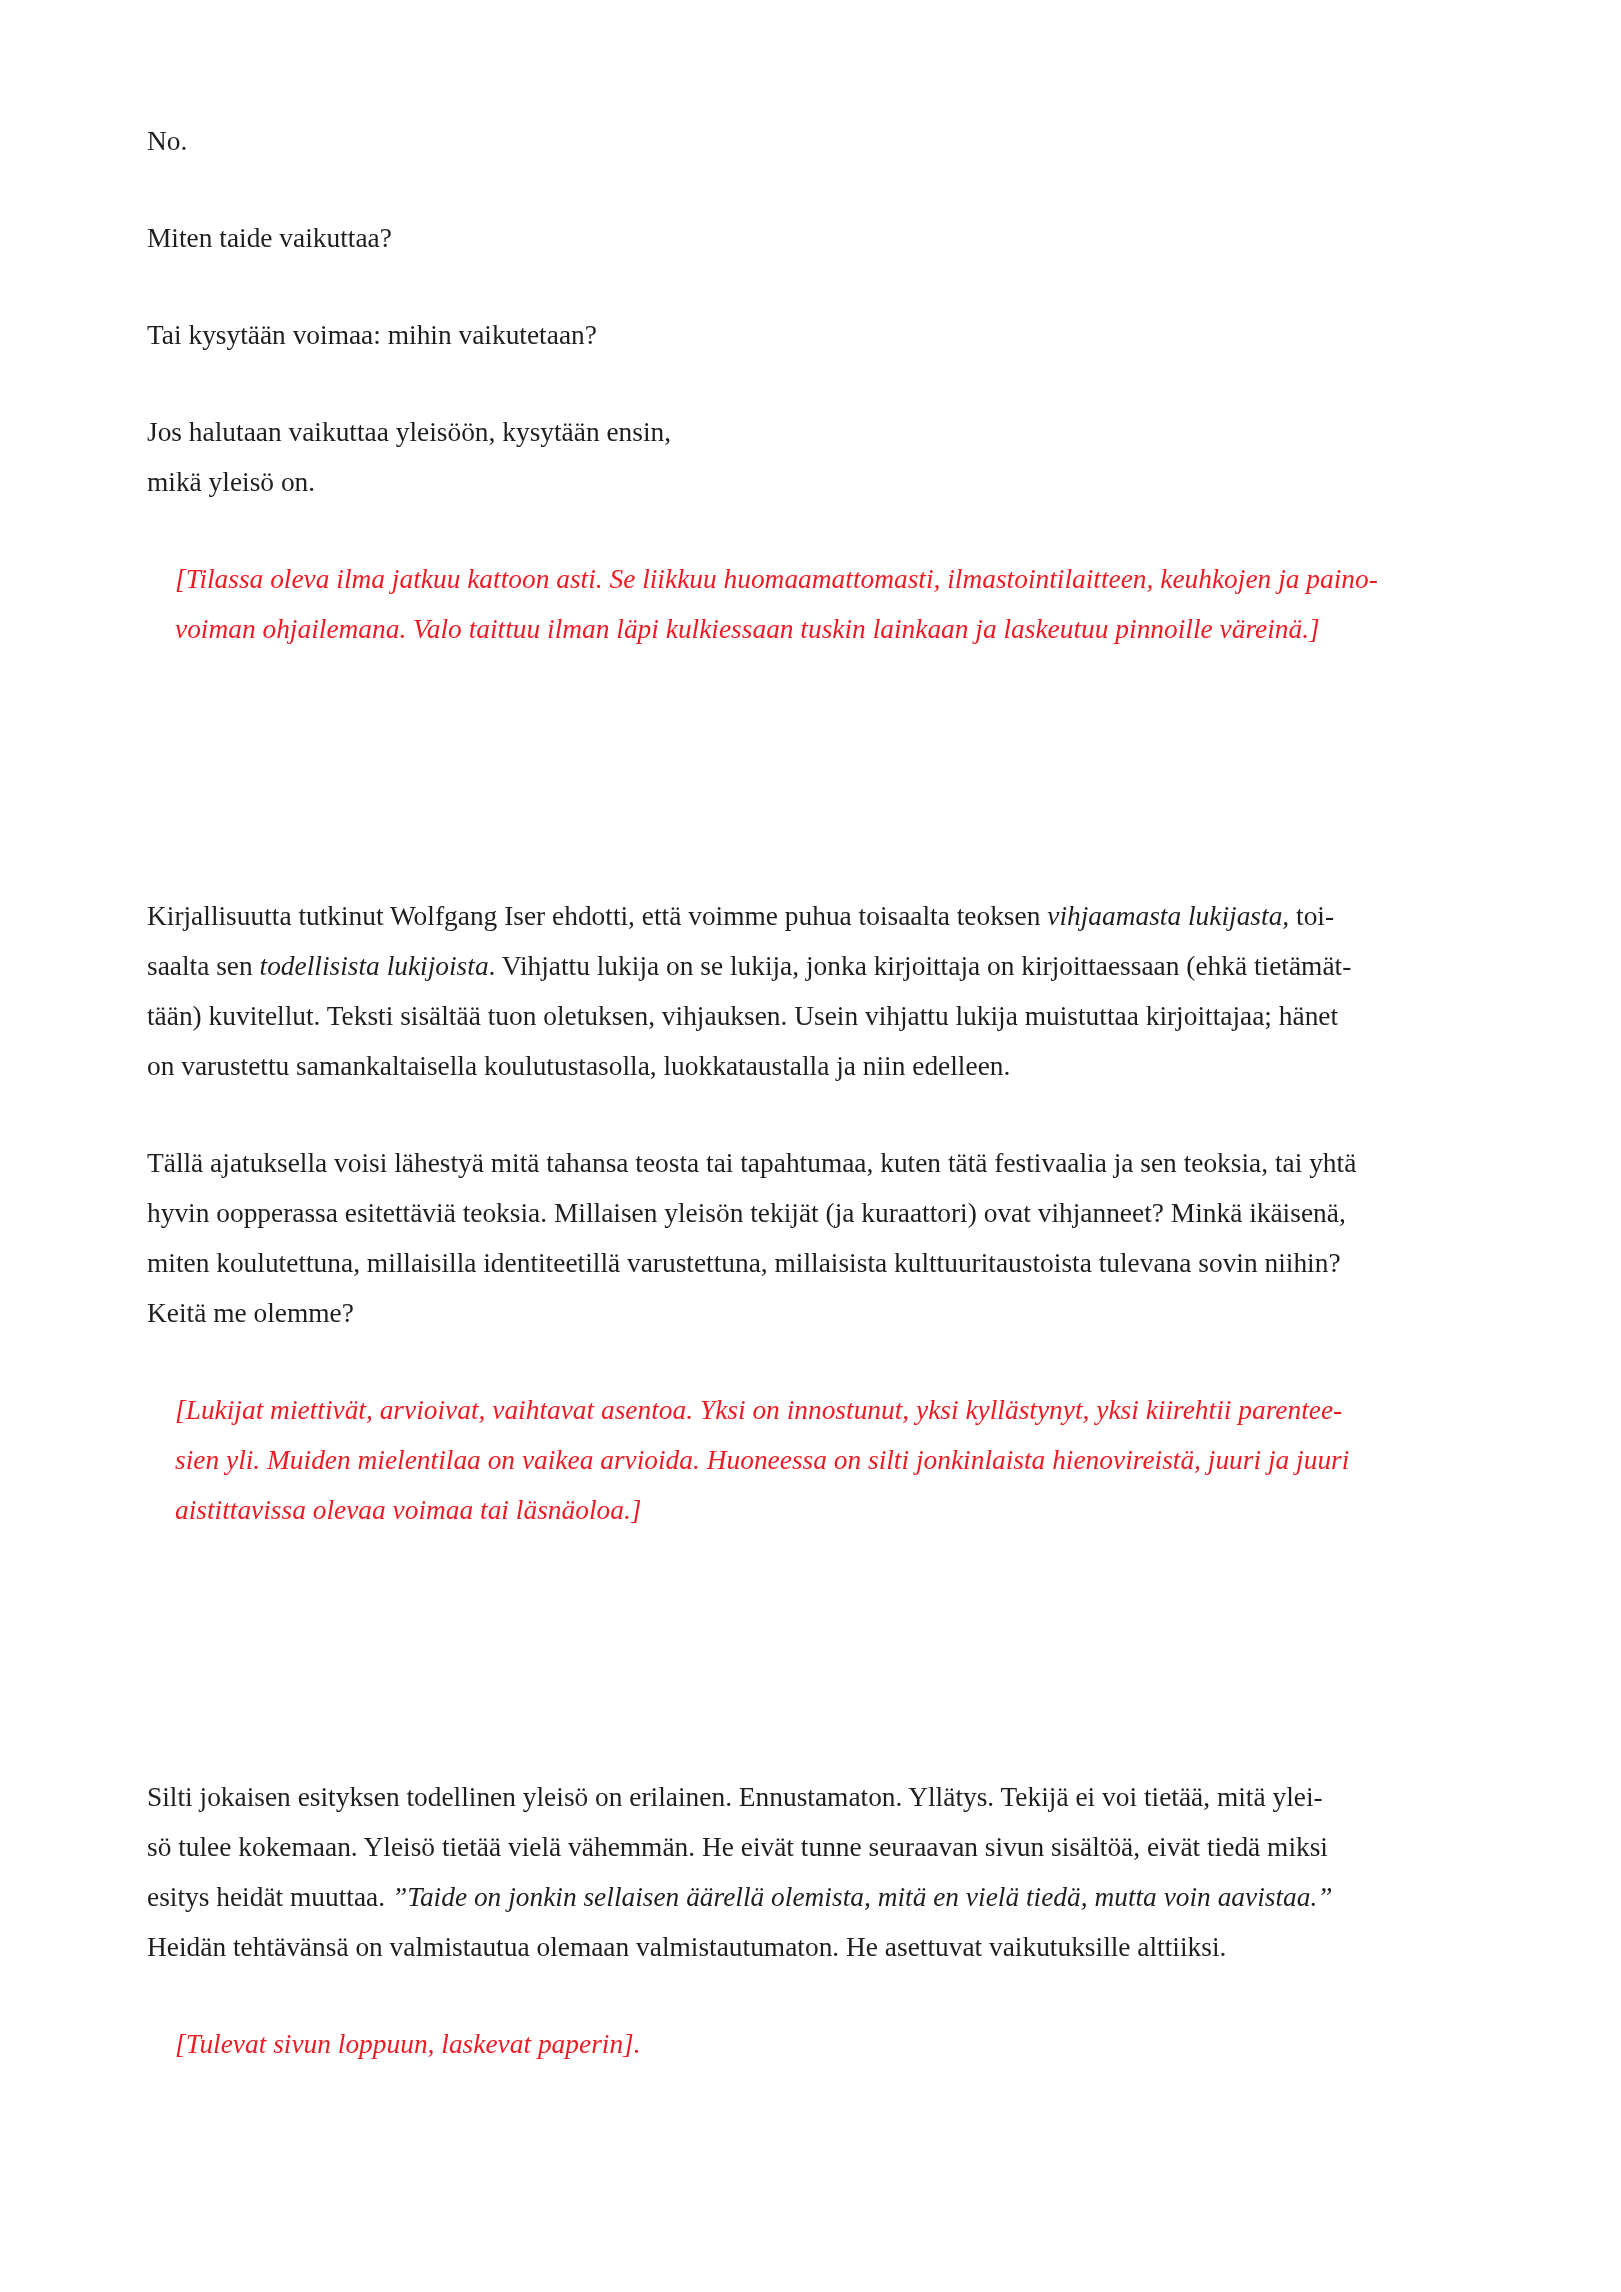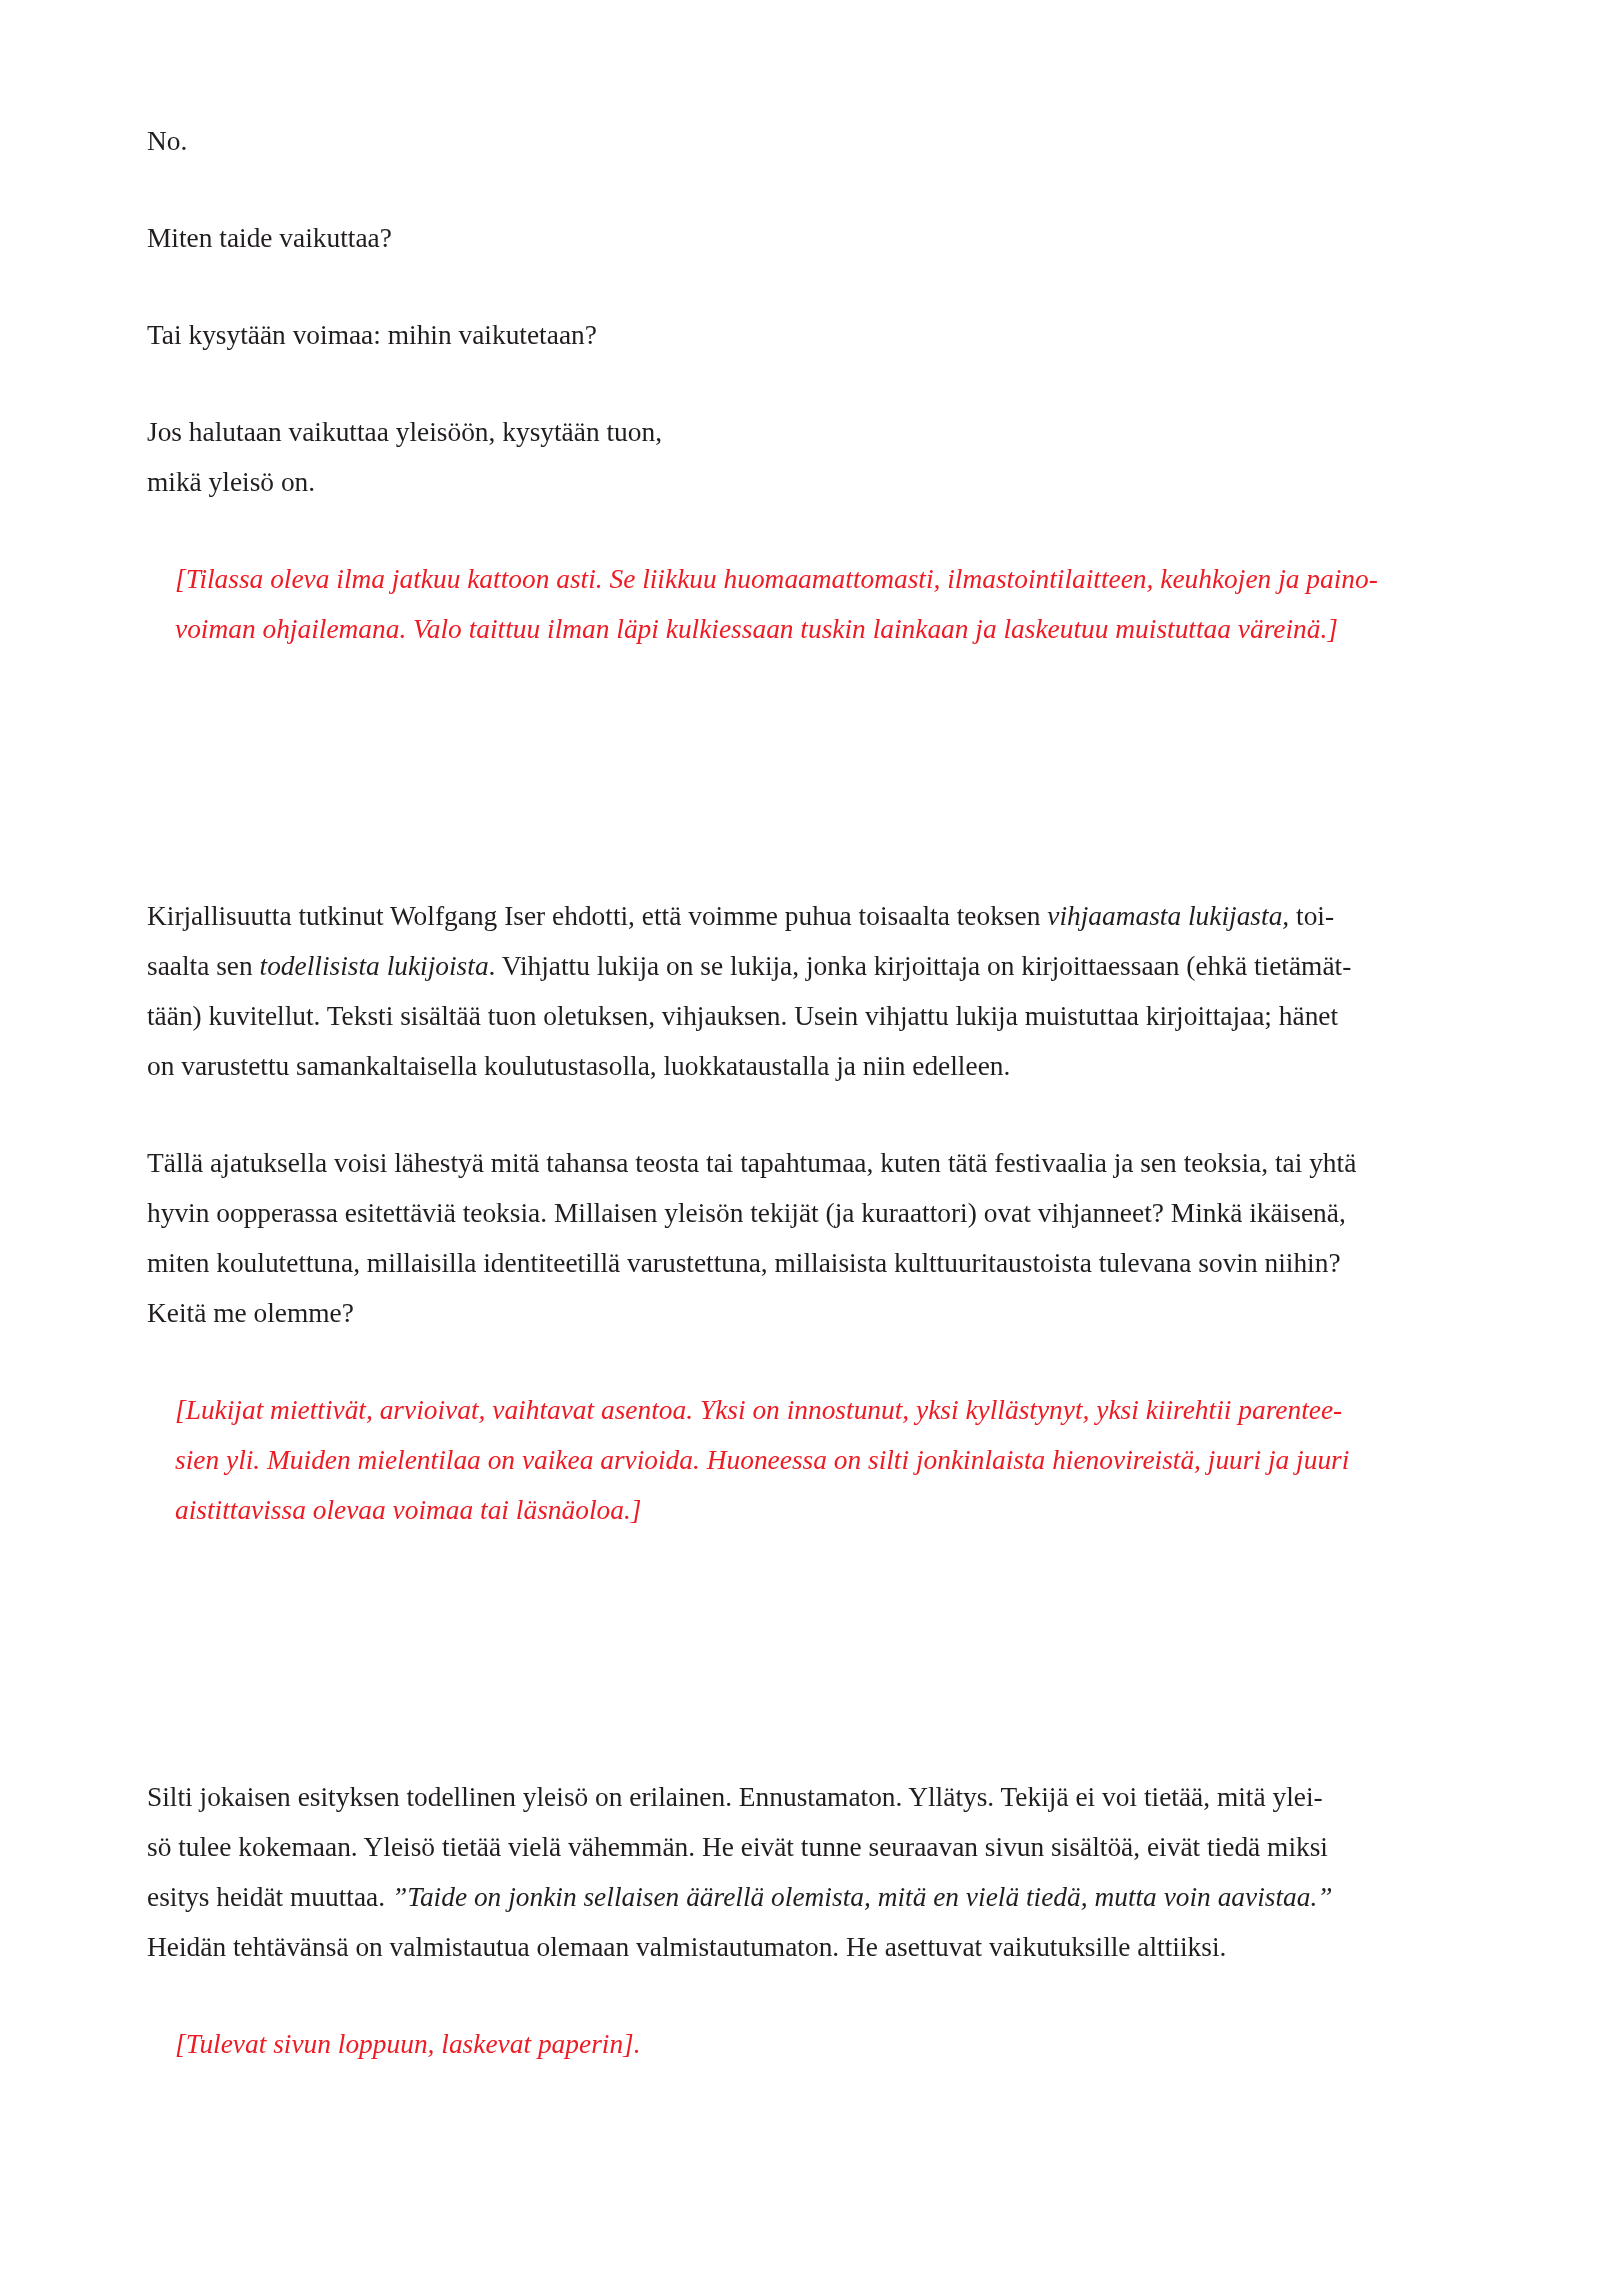--- a/index.html
+++ b/index.html
@@ -44,22 +44,22 @@
   }
 </style>
 </head>
 <body>
 
 <div class="page">
   <main class="text-column">
       <p class="block normal"><span class="line"><span class="seg">No.</span></span></p>
       <p class="block normal"><span class="line"><span class="seg">Miten taide vaikuttaa?</span></span></p>
       <p class="block normal"><span class="line"><span class="seg">Tai kysytään voimaa: mihin vaikutetaan?</span></span></p>
-      <p class="block normal"><span class="line"><span class="seg">Jos halutaan vaikuttaa yleisöön, kysytään tuon,</span></span><br><span class="line"><span class="seg">mikä yleisö on.</span></span></p>
-      <p class="block stage gap-large"><span class="line"><span class="seg">[Tilassa oleva ilma jatkuu kattoon asti. Se liikkuu huomaamattomasti, ilmastointilaitteen, keuhkojen ja paino-</span></span><br><span class="line"><span class="seg">voiman ohjailemana. Valo taittuu ilman läpi kulkiessaan tuskin lainkaan ja laskeutuu muistuttaa väreinä.]</span></span></p>
+      <p class="block normal"><span class="line"><span class="seg">Jos halutaan vaikuttaa yleisöön, kysytään ensin,</span></span><br><span class="line"><span class="seg">mikä yleisö on.</span></span></p>
+      <p class="block stage gap-large"><span class="line"><span class="seg">[Tilassa oleva ilma jatkuu kattoon asti. Se liikkuu huomaamattomasti, ilmastointilaitteen, keuhkojen ja paino-</span></span><br><span class="line"><span class="seg">voiman ohjailemana. Valo taittuu ilman läpi kulkiessaan tuskin lainkaan ja laskeutuu pinnoille väreinä.]</span></span></p>
       <p class="block normal"><span class="line"><span class="seg">Kirjallisuutta tutkinut Wolfgang Iser ehdotti, että voimme puhua toisaalta teoksen </span><span class="seg italic">vihjaamasta lukijasta,</span><span class="seg"> toi-</span></span><br><span class="line"><span class="seg">saalta sen </span><span class="seg italic">todellisista lukijoista</span><span class="seg">. Vihjattu lukija on se lukija, jonka kirjoittaja on kirjoittaessaan (ehkä tietämät-</span></span><br><span class="line"><span class="seg">tään) kuvitellut. Teksti sisältää tuon oletuksen, vihjauksen. Usein vihjattu lukija muistuttaa kirjoittajaa; hänet</span></span><br><span class="line"><span class="seg">on varustettu samankaltaisella koulutustasolla, luokkataustalla ja niin edelleen.</span></span></p>
       <p class="block normal"><span class="line"><span class="seg">Tällä ajatuksella voisi lähestyä mitä tahansa teosta tai tapahtumaa, kuten tätä festivaalia ja sen teoksia, tai yhtä</span></span><br><span class="line"><span class="seg">hyvin oopperassa esitettäviä teoksia. Millaisen yleisön tekijät (ja kuraattori) ovat vihjanneet? Minkä ikäisenä,</span></span><br><span class="line"><span class="seg">miten koulutettuna, millaisilla identiteetillä varustettuna, millaisista kulttuuritaustoista tulevana sovin niihin?</span></span><br><span class="line"><span class="seg">Keitä me olemme?</span></span></p>
       <p class="block stage gap-large"><span class="line"><span class="seg">[Lukijat miettivät, arvioivat, vaihtavat asentoa. Yksi on innostunut, yksi kyllästynyt, yksi kiirehtii parentee-</span></span><br><span class="line"><span class="seg">sien yli. Muiden mielentilaa on vaikea arvioida. Huoneessa on silti jonkinlaista hienovireistä, juuri ja juuri</span></span><br><span class="line"><span class="seg">aistittavissa olevaa voimaa tai läsnäoloa.]</span></span></p>
       <p class="block normal"><span class="line"><span class="seg">Silti jokaisen esityksen todellinen yleisö on erilainen. Ennustamaton. Yllätys. Tekijä ei voi tietää, mitä ylei-</span></span><br><span class="line"><span class="seg">sö tulee kokemaan. Yleisö tietää vielä vähemmän. He eivät tunne seuraavan sivun sisältöä, eivät tiedä miksi</span></span><br><span class="line"><span class="seg">esitys heidät muuttaa. </span><span class="seg italic">”Taide on jonkin sellaisen äärellä olemista, mitä en vielä tiedä, mutta voin aavistaa.”</span></span><br><span class="line"><span class="seg">Heidän tehtävänsä on valmistautua olemaan valmistautumaton. He asettuvat vaikutuksille alttiiksi.</span></span></p>
       <p class="block stage"><span class="line"><span class="seg">[Tulevat sivun loppuun, laskevat paperin].</span></span></p>
     </main>
 </div>
 
 
 </body></html>

